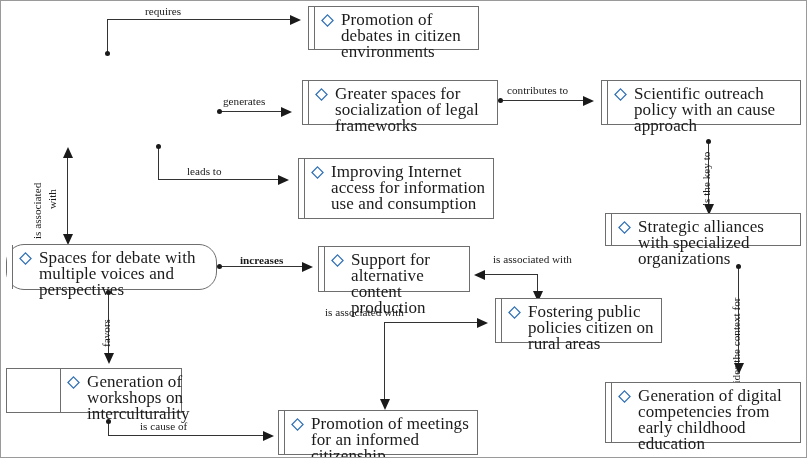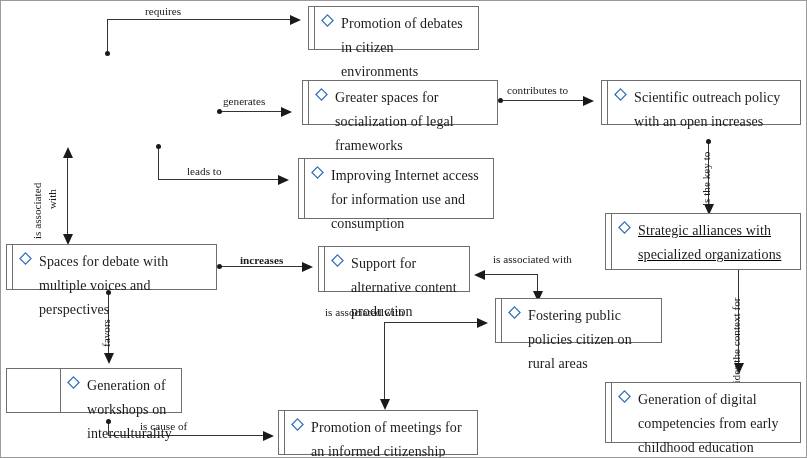--- a/index.html
+++ b/index.html
@@ -44,22 +44,22 @@
   }
   .node .diamond {
     flex: 0 0 auto;
     width: 13px;
     height: 13px;
     margin-top: 2px;
     margin-right: 7px;
   }
   .node .label {
     flex: 1 1 auto;
-    font-size: 14px;
-    line-height: 24px;
+    font-size: 17px;
+    line-height: 16px;
     color: #1b1b1b;
     letter-spacing: 0.1px;
   }
 
   
   .ln {
     position: absolute;
     background: #333333;
     z-index: 2;
   }
@@ -210,45 +210,45 @@
       <span class="label">Greater spaces for socialization of legal frameworks</span>
     </div>
   </div>
 
   <div class="node" style="left:600px; top:79px; width:200px; height:45px;">
     <div class="stripe"></div>
     <div class="body">
       <svg class="diamond" viewBox="0 0 14 14">
           <path d="M7 1 L13 7 L7 13 L1 7 Z" fill="none" stroke="#2f6fb5" stroke-width="1.3"></path>
         </svg>
-      <span class="label">Scientific outreach policy with an open increases</span>
+      <span class="label">Scientific outreach policy with an cause approach</span>
     </div>
   </div>
 
   <div class="node" style="left:297px; top:157px; width:196px; height:61px;">
     <div class="stripe"></div>
     <div class="body">
       <svg class="diamond" viewBox="0 0 14 14">
           <path d="M7 1 L13 7 L7 13 L1 7 Z" fill="none" stroke="#2f6fb5" stroke-width="1.3"></path>
         </svg>
       <span class="label">Improving Internet access for information use and consumption</span>
     </div>
   </div>
 
-  <div class="node" style="left:604px; top:212px; width:196px; height:57px;text-decoration:underline;">
+  <div class="node" style="left:604px; top:212px; width:196px; height:33px;">
     <div class="stripe"></div>
     <div class="body">
       <svg class="diamond" viewBox="0 0 14 14">
           <path d="M7 1 L13 7 L7 13 L1 7 Z" fill="none" stroke="#2f6fb5" stroke-width="1.3"></path>
         </svg>
       <span class="label">Strategic alliances with specialized organizations</span>
     </div>
   </div>
 
-  <div class="node" style="left:5px; top:243px; width:211px; height:46px;">
+  <div class="node" style="left:5px; top:243px; width:211px; height:46px;border-radius:18px;">
     <div class="stripe"></div>
     <div class="body">
       <svg class="diamond" viewBox="0 0 14 14">
           <path d="M7 1 L13 7 L7 13 L1 7 Z" fill="none" stroke="#2f6fb5" stroke-width="1.3"></path>
         </svg>
       <span class="label">Spaces for debate with multiple voices and perspectives</span>
     </div>
   </div>
 
   <div class="node" style="left:317px; top:245px; width:152px; height:46px;">

